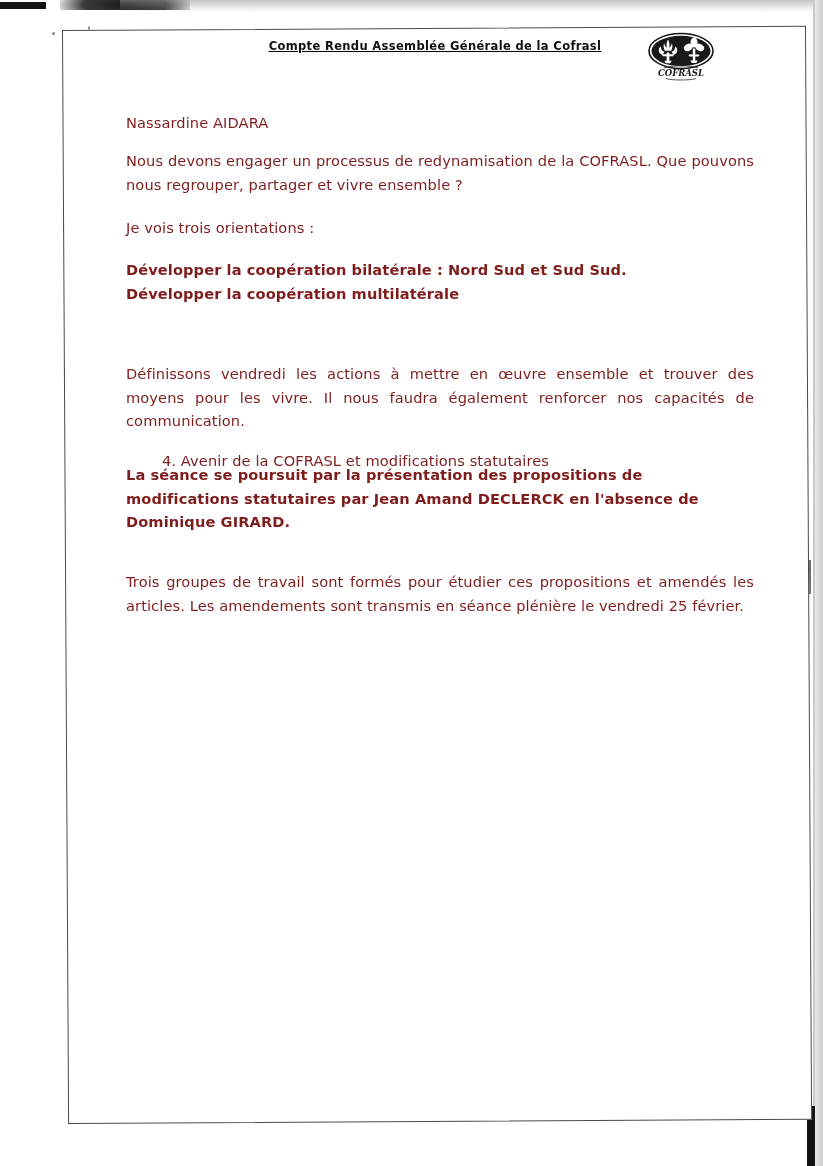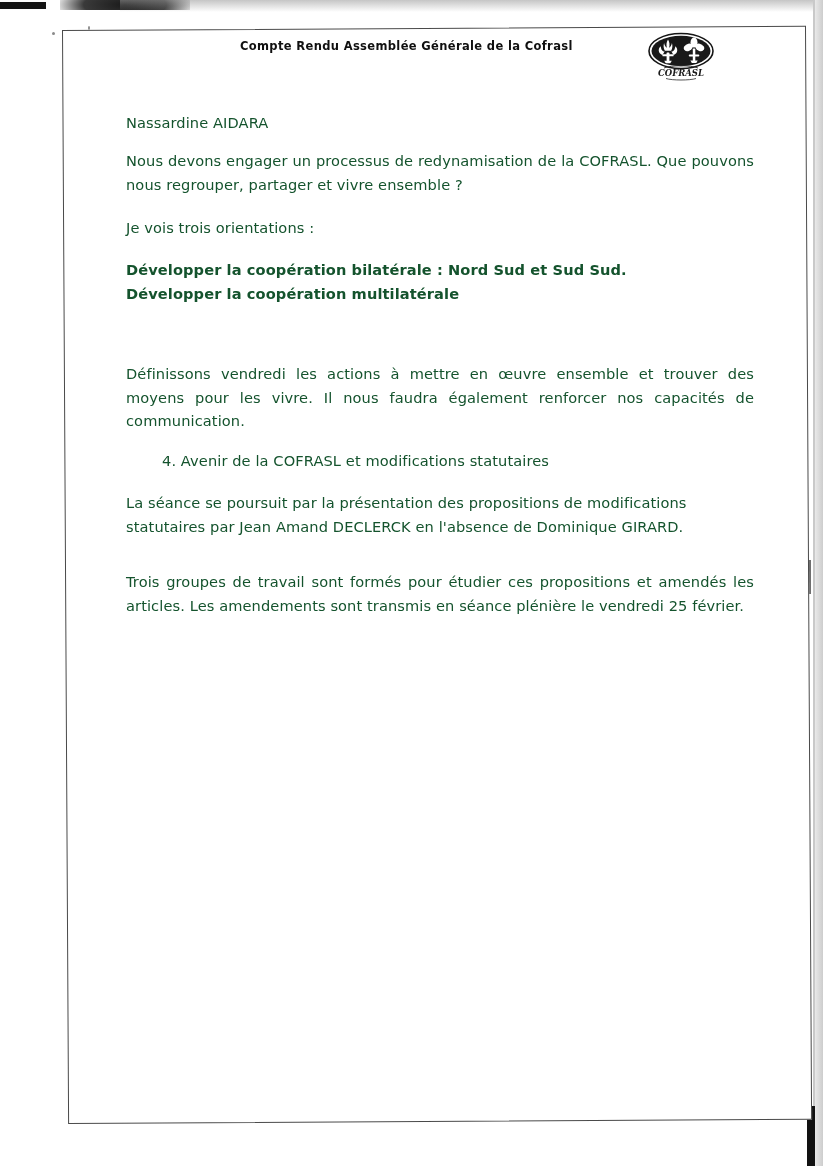--- a/index.html
+++ b/index.html
@@ -91,20 +91,22 @@
     width: 823px;
     height: 1166px;
   }
 
   
   .doc-header {
     position: absolute;
     left: 240px;
     top: 38px;
     width: 390px;
+    text-align: center;
+    text-decoration: underline;
   }
   .doc-header .hdr-line {
     font-family: "DejaVu Sans", sans-serif;
     font-size: 11.5px;
     font-weight: 600;
     letter-spacing: 0.35px;
     color: #101010;
     line-height: 17px;
     white-space: nowrap;
   }
@@ -125,35 +127,35 @@
     top: 0px;
     width: 628px;
     color: #080808;
   }
   .blk {
     position: absolute;
     width: 628px;
     font-family: "DejaVu Sans", sans-serif;
     font-size: 14.6px;
     line-height: 23.5px;
-    color: #14532d;
+    color: #7f1d1d;
     letter-spacing: 0.1px;
   }
   .blk.justify { text-align: justify; text-align-last: left; }
   .blk.plain   { text-align: left; }
 
   .p-name      { top: 111px; }
   .p-intro     { top: 149px; }
   .p-orient    { top: 216px; }
   .p-list      { top: 258px; }
   .p-list .li-first { text-align: justify; text-align-last: left; }
   .p-list .li      { text-align: left; font-weight: bold; }
   .p-define    { top: 362px; }
   .p-heading   { top: 449px; margin-left: 36px; }
-  .p-seance    { top: 491px; }
+  .p-seance    { top: 463px; font-weight: bold; }
   .p-groupes   { top: 554px; margin-top: 16px; }
 
   .sub-line { display: block; }
 </style>
 </head>
 <body>
 
 <div id="scan-page">
 
   <div class="scan-artifact-topleft-bar"></div>

